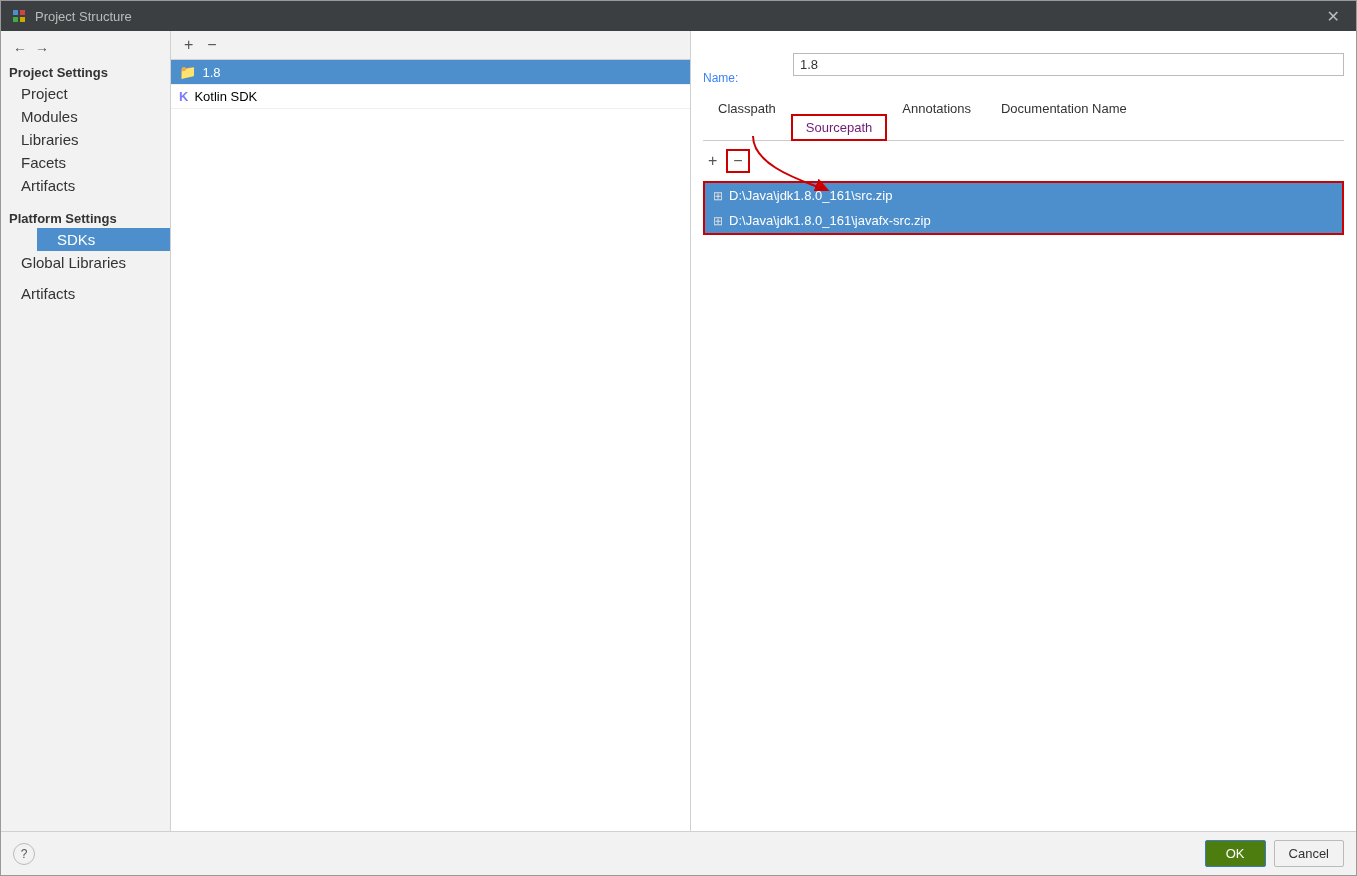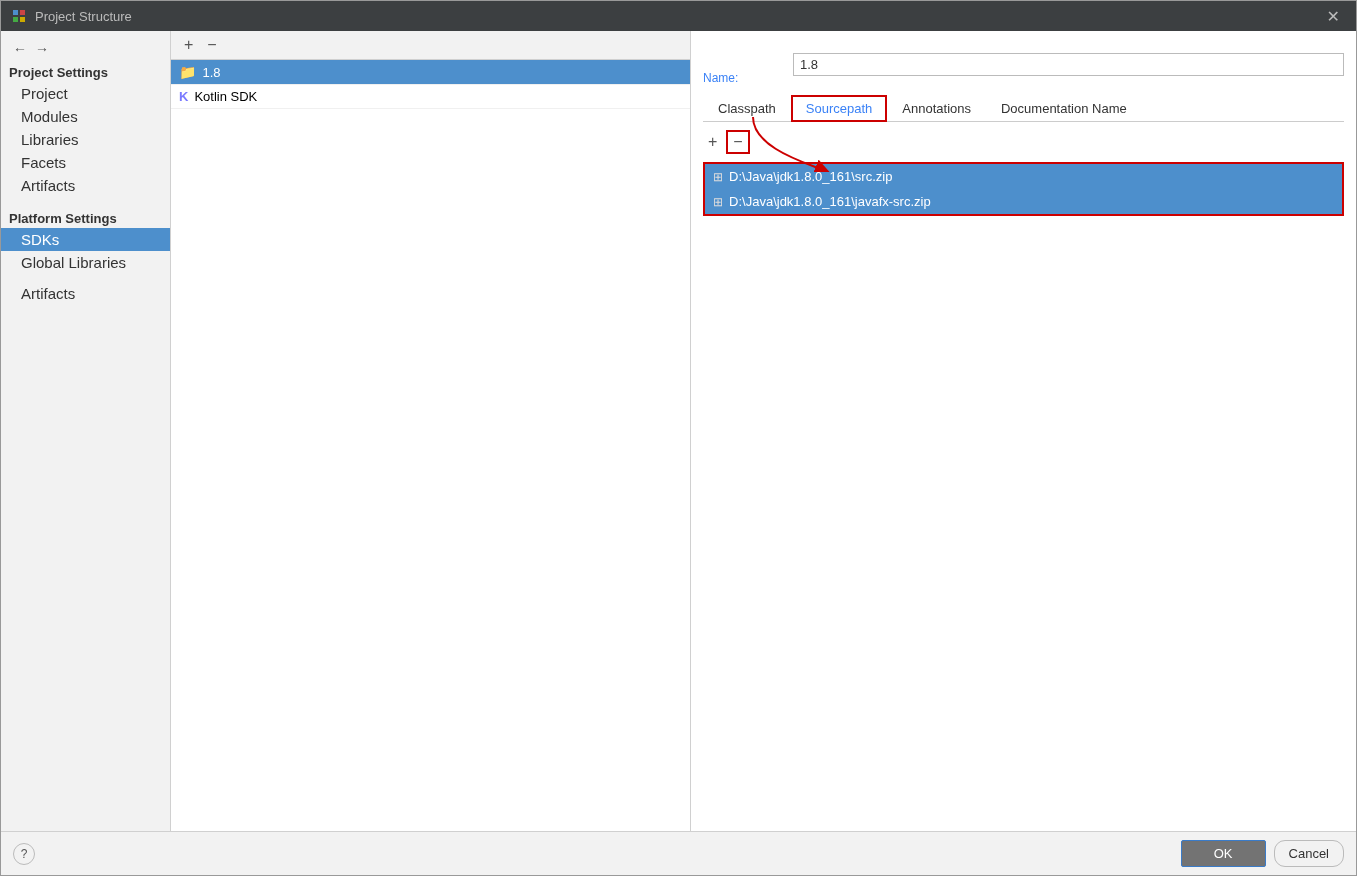--- a/index.html
+++ b/index.html
@@ -85,20 +85,21 @@
     }
     .sidebar-item {
       padding: 3px 8px 3px 20px;
       cursor: pointer;
       color: #333;
       font-size: 15px;
     }
     .sidebar-item.active {
       background: #4d8fcc;
       color: white;
+      margin-left: 36px;
     }
     .sidebar-divider {
       height: 8px;
     }
     
     .sdk-panel {
       width: 520px;
       background: #ffffff;
       border-right: 1px solid #d0d0d0;
       display: flex;
@@ -247,58 +248,59 @@
       align-items: center;
       justify-content: flex-end;
       padding: 8px 12px;
       border-top: 1px solid #d0d0d0;
       background: #f2f2f2;
       gap: 8px;
       flex-shrink: 0;
       height: 44px;
     }
     .btn-ok {
-      background: #737373;
+      background: #4d7c0f;
       color: white;
       border: 1px solid #3a7bc8;
-      padding: 5px 32px;
+      padding: 5px 20px;
       font-size: 13px;
       cursor: pointer;
       border-radius: 2px;
     }
     .btn-cancel {
       background: #f2f2f2;
       color: #333;
       border: 1px solid #bbb;
       padding: 5px 14px;
       font-size: 13px;
       cursor: pointer;
-      border-radius: 11px;
+      border-radius: 2px;
     }
     .help-btn {
       background: none;
       border: 1px solid #bbb;
       border-radius: 50%;
       width: 22px;
       height: 22px;
       font-size: 12px;
       cursor: pointer;
       color: #555;
       display: flex;
       align-items: center;
       justify-content: center;
       margin-right: auto;
     }
     
     .tab-sourcepath-active {
       border: 2px solid #cc0000 !important;
-      color: #3b82f6;
+      color: #701a75;
       background: #fff;
       padding: 4px 13px;
       margin-bottom: -1px;
+      margin-top: 19px;
     }
     .minus-red-border {
       border: 2px solid #cc0000 !important;
     }
     .sourcepath-content-wrapper {
       position: relative;
     }
   </style>
 </head>
 <body>

